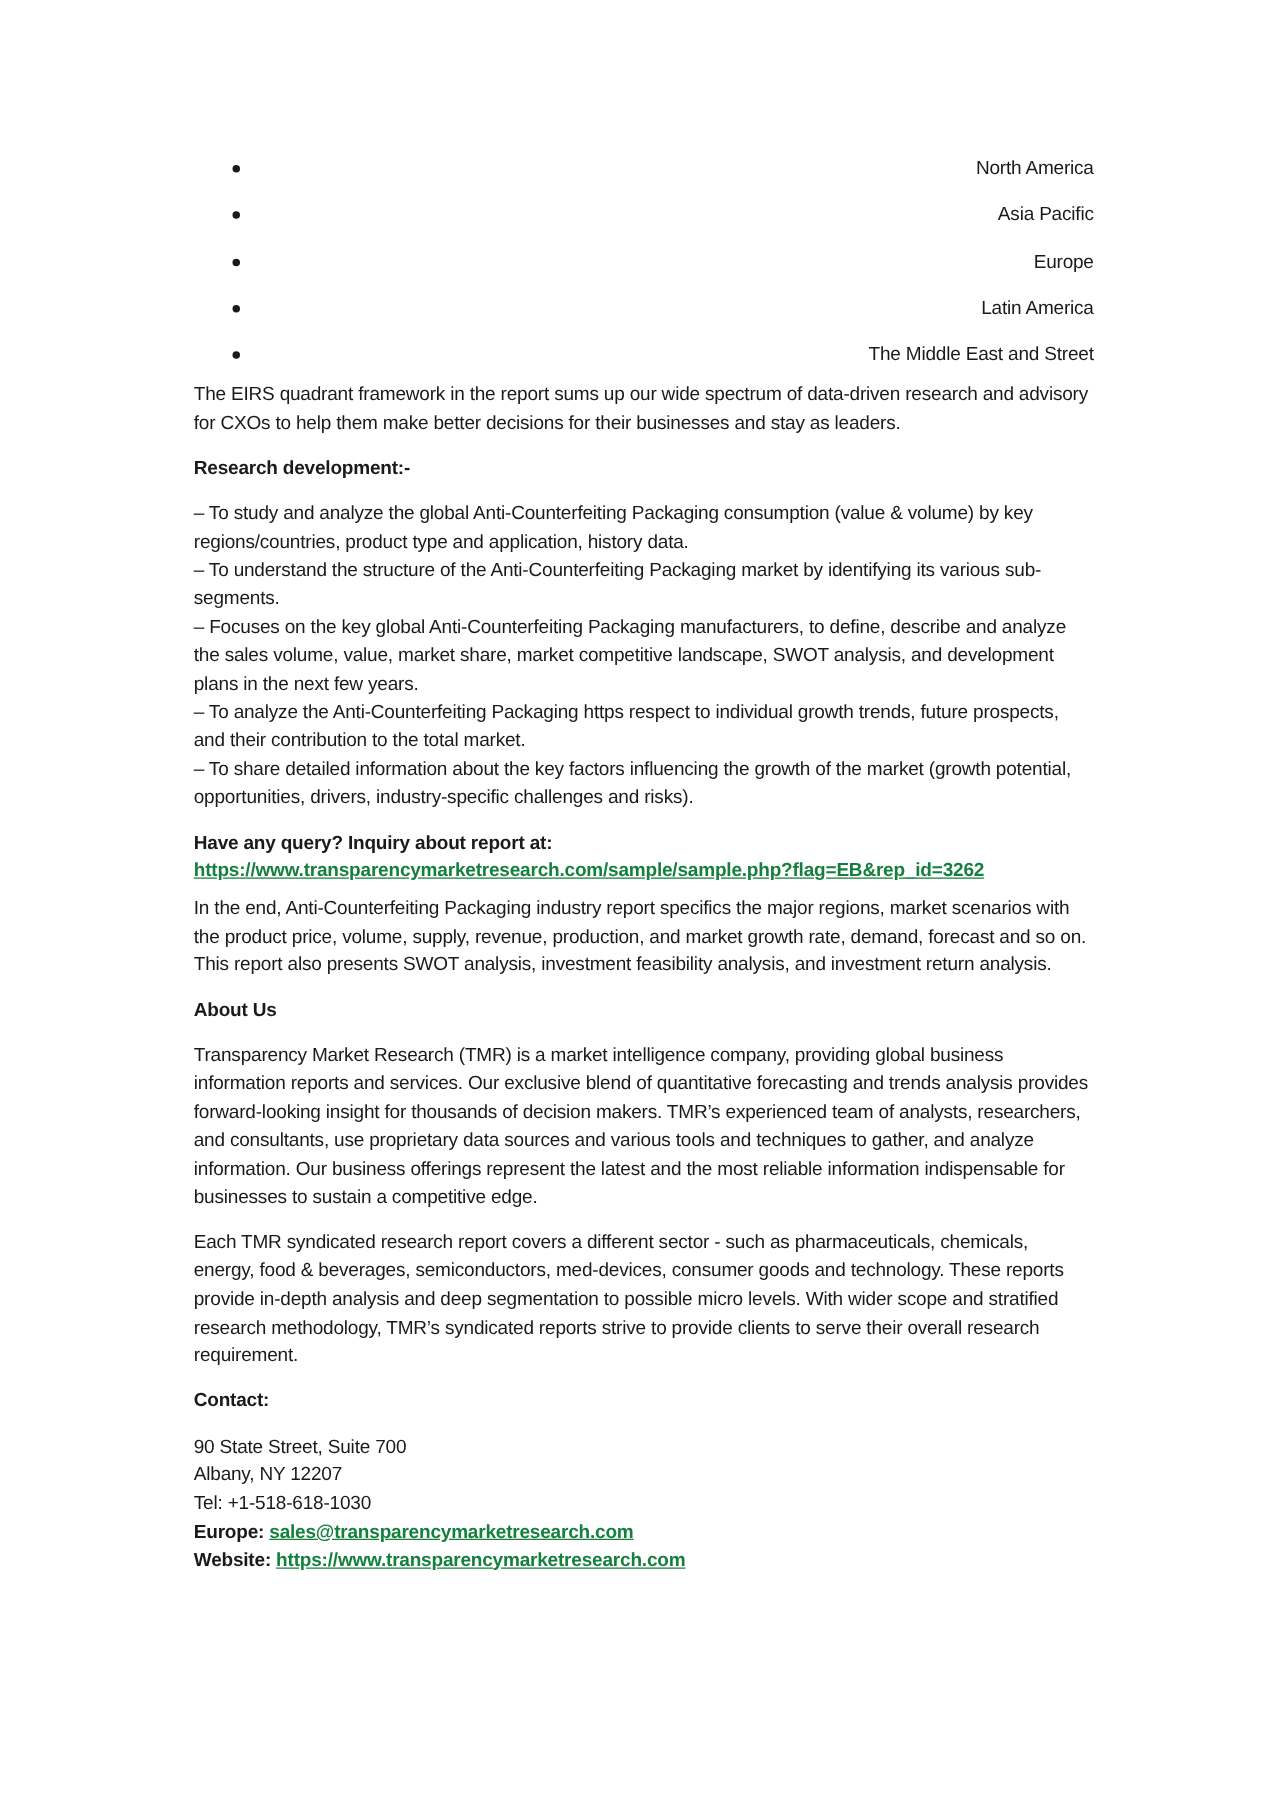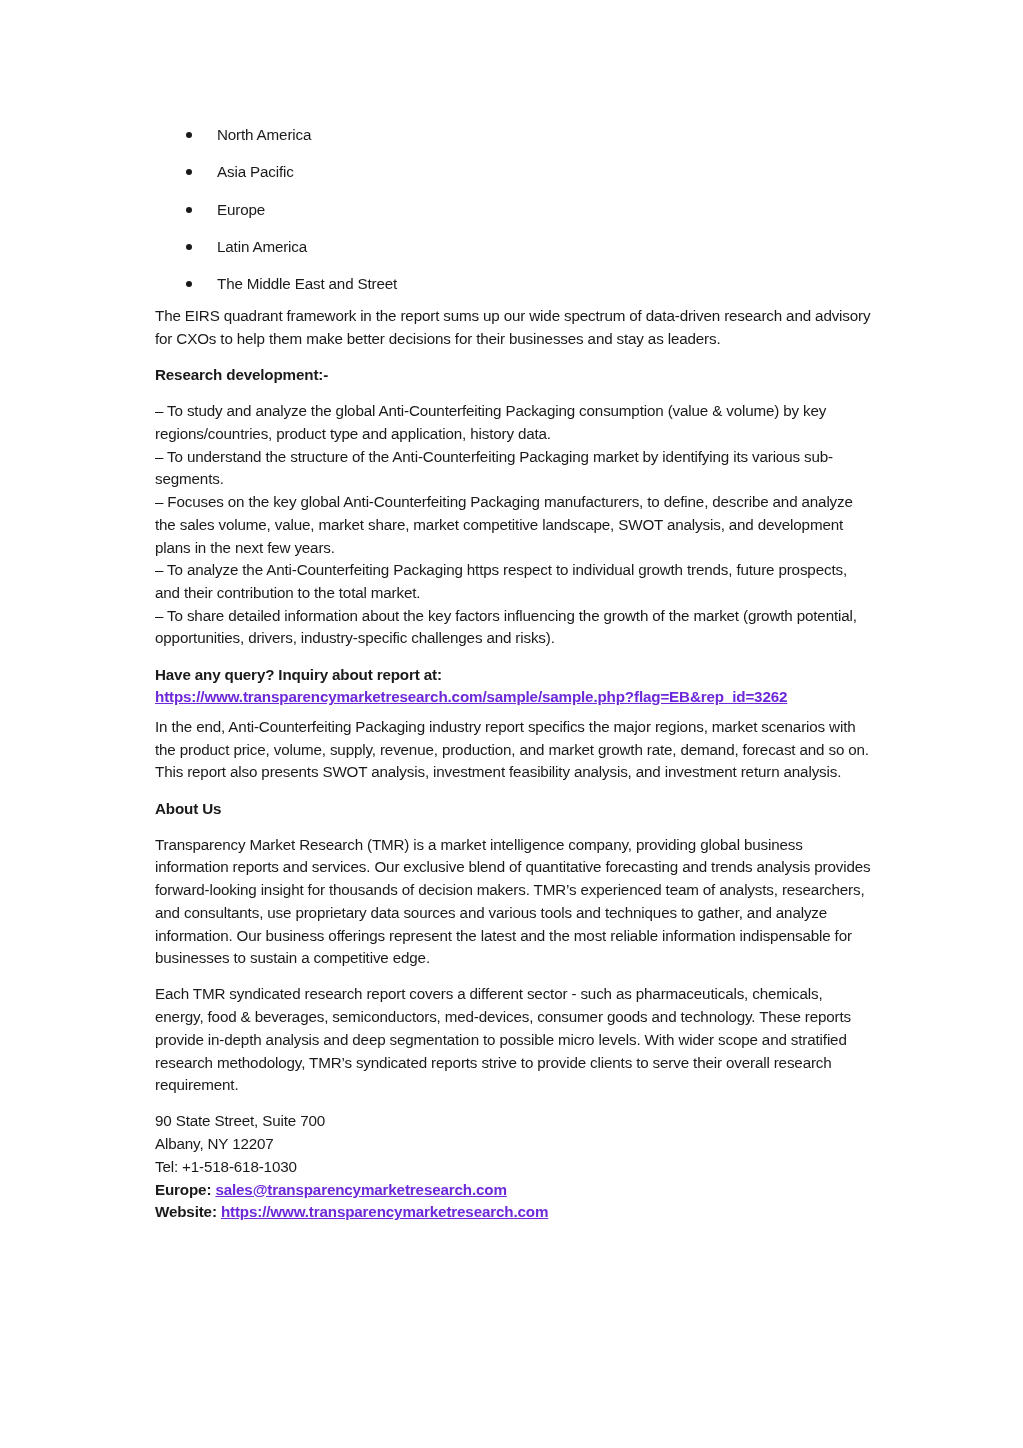--- a/index.html
+++ b/index.html
@@ -1,24 +1,24 @@
 <!DOCTYPE html>
 <html><head>
 <meta charset="utf-8">
 <style>
   html, body { margin: 0; padding: 0; background: #ffffff; }
   body { width: 1023px; height: 1448px; position: relative; overflow: hidden;
          font-family: "Liberation Sans", "DejaVu Sans", sans-serif; color: #1a1a1a; }
   .page { position: absolute; left: 155px; top: 124px; width: 720px; font-size: 15.2px; line-height: 22.7px; letter-spacing: -0.15px; }
-  ul.regions { list-style: none; margin: 0; padding: 0; }
+  ul.regions { list-style: none; margin: 0; padding: 0; text-align: right; }
   ul.regions li { position: relative; padding-left: 62px; height: 37.3px; line-height: 22px; }
   ul.regions li .bullet { position: absolute; left: 31px; top: 8px; width: 6px; height: 6px; border-radius: 50%; background: #1a1a1a; }
   p { margin: 0 0 13.5px 0; }
   .bold { font-weight: bold; }
-  a.link { color: #6d28d9; text-decoration: underline; font-weight: bold; }
+  a.link { color: #15803d; text-decoration: underline; font-weight: bold; }
 </style>
 </head>
 <body>
 
 <div class="page">
 
   <ul class="regions">
     <li><span class="bullet"></span><span>North America</span></li>
     <li><span class="bullet"></span><span>Asia Pacific</span></li>
     <li><span class="bullet"></span><span>Europe</span></li>
@@ -42,20 +42,21 @@
     <div class="bold">Have any query? Inquiry about report at:</div>
     <a class="link" href="#">https://www.transparencymarketresearch.com/sample/sample.php?flag=EB&amp;rep_id=3262</a>
   </div>
 
   <p>In the end, Anti-Counterfeiting Packaging industry report specifics the major regions, market scenarios with the product price, volume, supply, revenue, production, and market growth rate, demand, forecast and so on. This report also presents SWOT analysis, investment feasibility analysis, and investment return analysis.</p>
 
   <p class="bold">About Us</p>
   <p>Transparency Market Research (TMR) is a market intelligence company, providing global business information reports and services. Our exclusive blend of quantitative forecasting and trends analysis provides forward-looking insight for thousands of decision makers. TMR’s experienced team of analysts, researchers, and consultants, use proprietary data sources and various tools and techniques to gather, and analyze information. Our business offerings represent the latest and the most reliable information indispensable for businesses to sustain a competitive edge.</p>
   <p>Each TMR syndicated research report covers a different sector - such as pharmaceuticals, chemicals, energy, food &amp; beverages, semiconductors, med-devices, consumer goods and technology. These reports provide in-depth analysis and deep segmentation to possible micro levels. With wider scope and stratified research methodology, TMR’s syndicated reports strive to provide clients to serve their overall research requirement.</p>
 
+  <p class="bold">Contact:</p>
 
   <div>
     <div>90 State Street, Suite 700</div>
     <div>Albany, NY 12207</div>
     <div>Tel: +1-518-618-1030</div>
     <div>
       <span class="bold">Europe:</span>
       <a class="link" href="#">sales@transparencymarketresearch.com</a>
     </div>
     <div>

